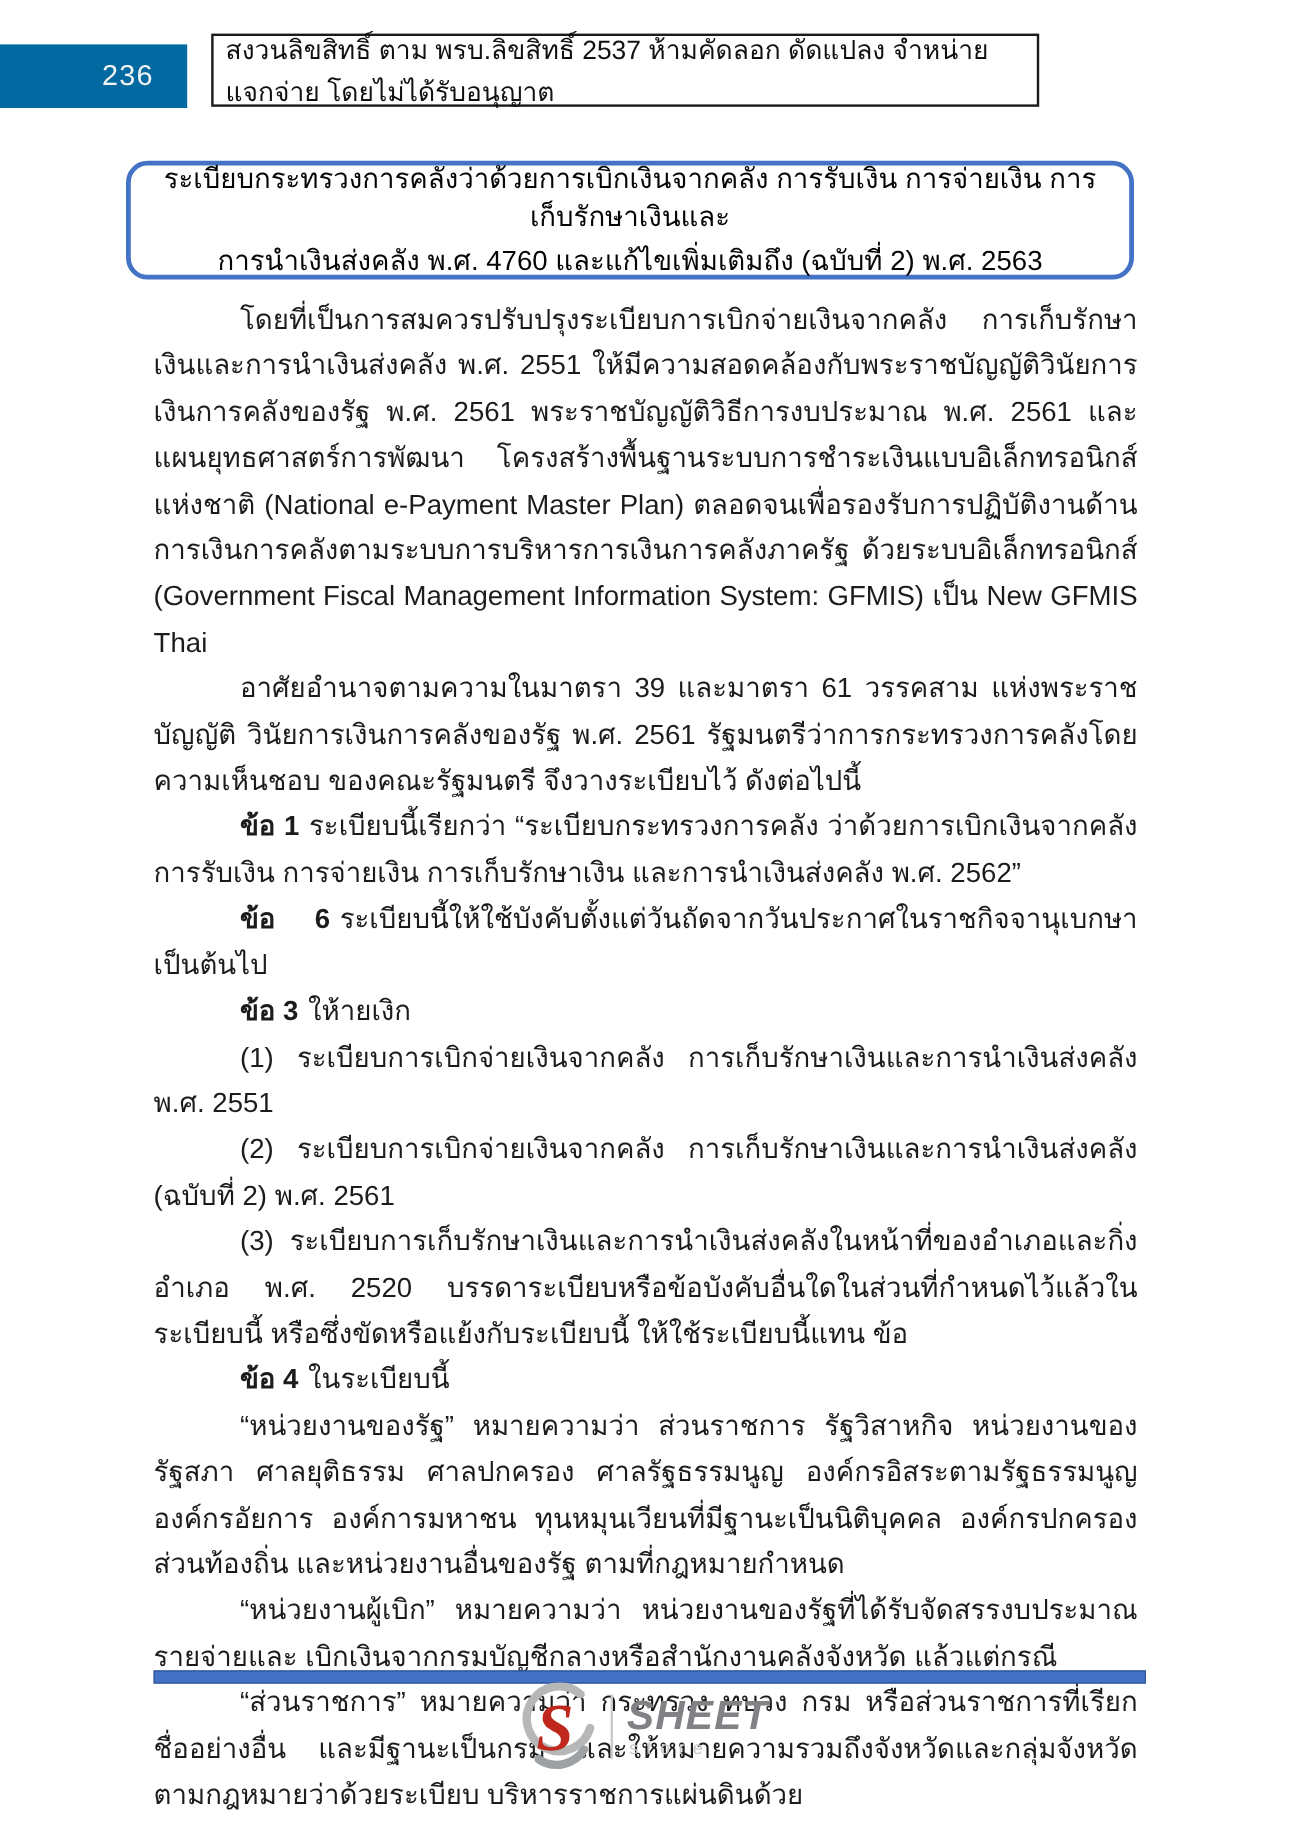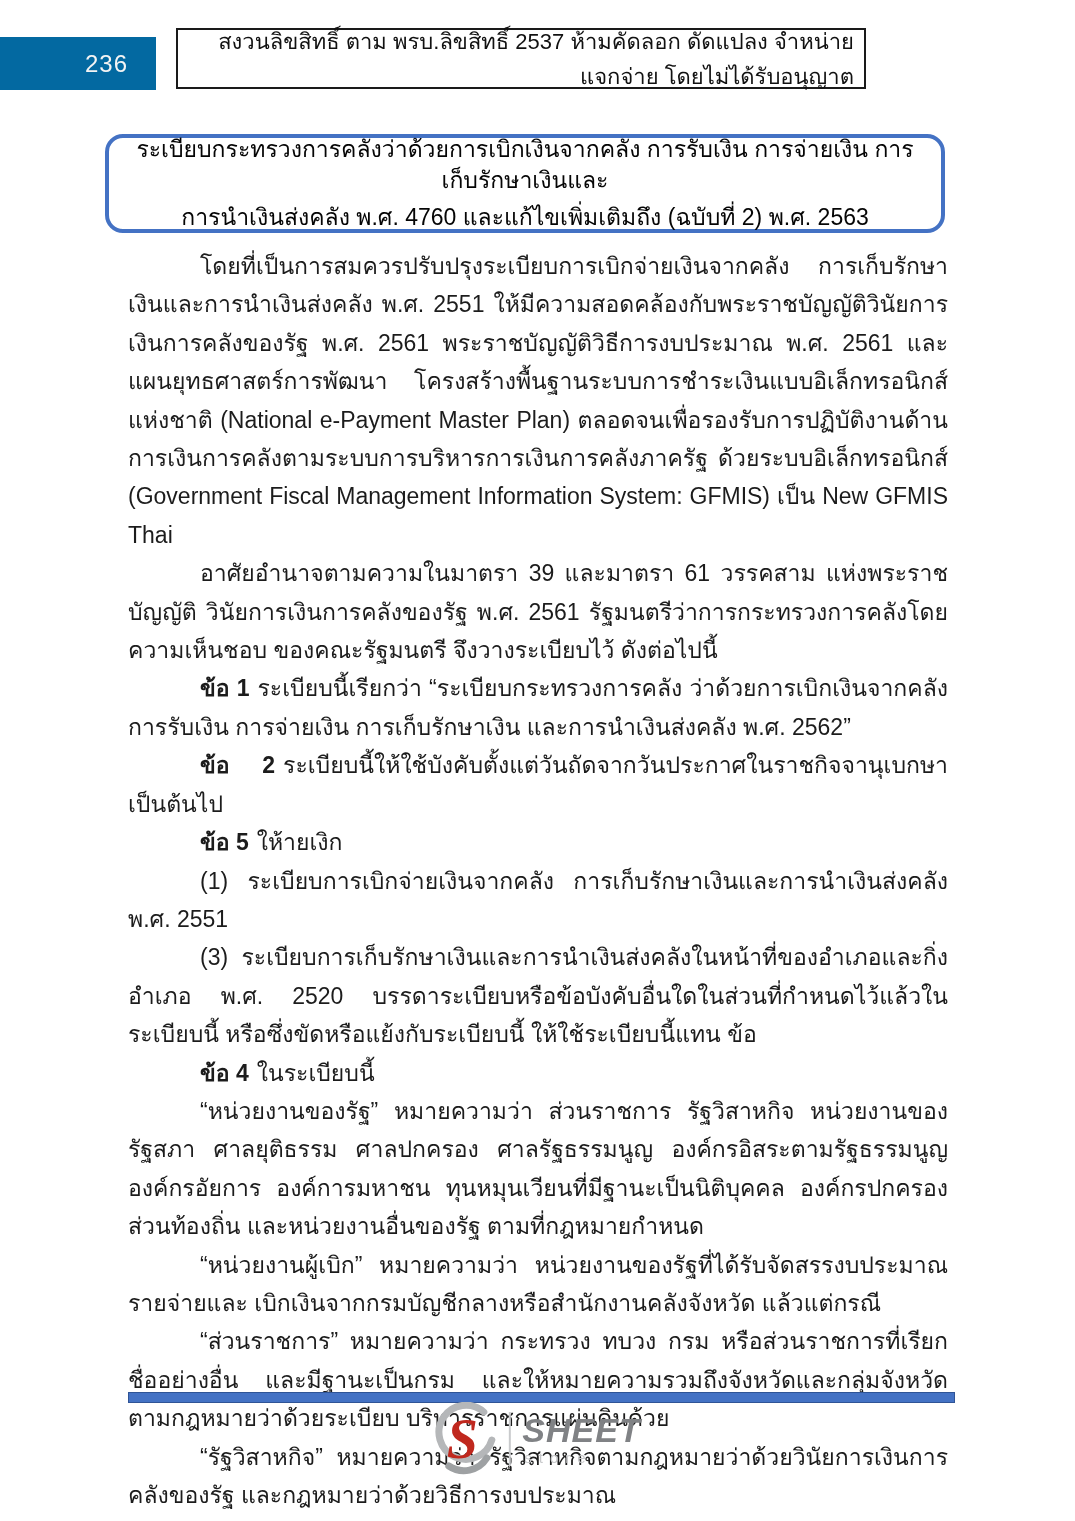--- a/index.html
+++ b/index.html
@@ -24,21 +24,21 @@
   .page-num-box{
     position:absolute;left:0;top:37px;width:156px;height:53px;
     background:#0369a1;color:#f4f4f4;
     display:flex;align-items:center;justify-content:flex-end;
     padding-right:28px;font-size:24px;letter-spacing:1px;
   }
   .copyright-box{
     position:absolute;left:176px;top:28px;width:690px;height:61px;
     background:#ffffff;border:2px solid #1a1a1a;
     display:flex;align-items:center;justify-content:center;
-    font-size:22px;color:#111;text-align:right;padding:0 10px;
+    font-size:22px;color:#111;text-align:left;padding:0 10px;
   }
   
   .title-box{
     position:absolute;left:105px;top:134px;width:840px;height:99px;
     border:4.5px solid var(--accent-blue);border-radius:18px;
     background:#ffffff;
     display:flex;flex-direction:column;align-items:center;justify-content:center;
     gap:6px;
     font-size:23px;font-weight:normal;color:#050505;
     text-align:center;line-height:1.35;
@@ -89,23 +89,24 @@
 
   <div class="title-box">
     <div>ระเบียบกระทรวงการคลังว่าด้วยการเบิกเงินจากคลัง การรับเงิน การจ่ายเงิน  การเก็บรักษาเงินและ</div>
     <div>การนำเงินส่งคลัง พ.ศ. 4760 และแก้ไขเพิ่มเติมถึง (ฉบับที่ 2) พ.ศ. 2563</div>
   </div>
 
   <div class="body-text">
     <p><span class="lead"></span><span>โดยที่เป็นการสมควรปรับปรุงระเบียบการเบิกจ่ายเงินจากคลัง การเก็บรักษาเงินและการนำเงินส่งคลัง พ.ศ. 2551 ให้มีความสอดคล้องกับพระราชบัญญัติวินัยการเงินการคลังของรัฐ พ.ศ. 2561 พระราชบัญญัติวิธีการงบประมาณ พ.ศ. 2561 และแผนยุทธศาสตร์การพัฒนา โครงสร้างพื้นฐานระบบการชำระเงินแบบอิเล็กทรอนิกส์แห่งชาติ (National e-Payment Master Plan) ตลอดจนเพื่อรองรับการปฏิบัติงานด้านการเงินการคลังตามระบบการบริหารการเงินการคลังภาครัฐ ด้วยระบบอิเล็กทรอนิกส์ (Government Fiscal Management Information System: GFMIS) เป็น New GFMIS Thai</span></p>
     <p><span class="lead"></span><span>อาศัยอำนาจตามความในมาตรา 39 และมาตรา 61 วรรคสาม แห่งพระราชบัญญัติ วินัยการเงินการคลังของรัฐ พ.ศ. 2561 รัฐมนตรีว่าการกระทรวงการคลังโดยความเห็นชอบ ของคณะรัฐมนตรี จึงวางระเบียบไว้ ดังต่อไปนี้</span></p>
     <p><span class="lead">ข้อ 1</span><span>ระเบียบนี้เรียกว่า “ระเบียบกระทรวงการคลัง ว่าด้วยการเบิกเงินจากคลัง การรับเงิน การจ่ายเงิน การเก็บรักษาเงิน และการนำเงินส่งคลัง พ.ศ. 2562”</span></p>
-    <p><span class="lead">ข้อ 2</span><span>ระเบียบนี้ให้ใช้บังคับตั้งแต่วันถัดจากวันประกาศในราชกิจจานุเบกษาเป็นต้นไป</span></p>
-    <p><span class="lead">ข้อ 5</span><span>ให้ายเงิก</span></p>
+    <p><span class="lead">ข้อ 6</span><span>ระเบียบนี้ให้ใช้บังคับตั้งแต่วันถัดจากวันประกาศในราชกิจจานุเบกษาเป็นต้นไป</span></p>
+    <p><span class="lead">ข้อ 3</span><span>ให้ายเงิก</span></p>
     <p><span class="lead"></span><span>(1) ระเบียบการเบิกจ่ายเงินจากคลัง การเก็บรักษาเงินและการนำเงินส่งคลัง พ.ศ. 2551</span></p>
+    <p><span class="lead"></span><span>(2) ระเบียบการเบิกจ่ายเงินจากคลัง การเก็บรักษาเงินและการนำเงินส่งคลัง (ฉบับที่ 2) พ.ศ. 2561</span></p>
     <p><span class="lead"></span><span>(3) ระเบียบการเก็บรักษาเงินและการนำเงินส่งคลังในหน้าที่ของอำเภอและกิ่งอำเภอ พ.ศ. 2520 บรรดาระเบียบหรือข้อบังคับอื่นใดในส่วนที่กำหนดไว้แล้วในระเบียบนี้ หรือซึ่งขัดหรือแย้งกับระเบียบนี้ ให้ใช้ระเบียบนี้แทน ข้อ</span></p>
     <p><span class="lead">ข้อ 4</span><span>ในระเบียบนี้</span></p>
     <p><span class="lead"></span><span>“หน่วยงานของรัฐ” หมายความว่า ส่วนราชการ รัฐวิสาหกิจ หน่วยงานของรัฐสภา ศาลยุติธรรม ศาลปกครอง ศาลรัฐธรรมนูญ องค์กรอิสระตามรัฐธรรมนูญ องค์กรอัยการ องค์การมหาชน ทุนหมุนเวียนที่มีฐานะเป็นนิติบุคคล องค์กรปกครองส่วนท้องถิ่น และหน่วยงานอื่นของรัฐ ตามที่กฎหมายกำหนด</span></p>
     <p><span class="lead"></span><span>“หน่วยงานผู้เบิก” หมายความว่า หน่วยงานของรัฐที่ได้รับจัดสรรงบประมาณรายจ่ายและ เบิกเงินจากกรมบัญชีกลางหรือสำนักงานคลังจังหวัด แล้วแต่กรณี</span></p>
     <p><span class="lead"></span><span>“ส่วนราชการ” หมายความว่า กระทรวง ทบวง กรม หรือส่วนราชการที่เรียกชื่ออย่างอื่น และมีฐานะเป็นกรม และให้หมายความรวมถึงจังหวัดและกลุ่มจังหวัดตามกฎหมายว่าด้วยระเบียบ บริหารราชการแผ่นดินด้วย</span></p>
     <p><span class="lead"></span><span>“รัฐวิสาหกิจ” หมายความว่า รัฐวิสาหกิจตามกฎหมายว่าด้วยวินัยการเงินการคลังของรัฐ และกฎหมายว่าด้วยวิธีการงบประมาณ</span></p>
   </div>
 
   <div class="footer-bar"></div>
 

